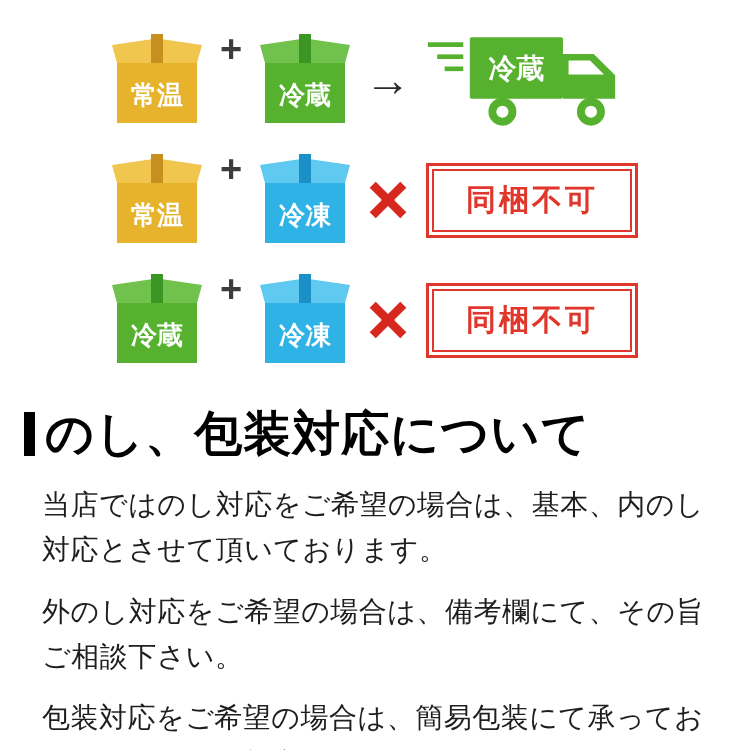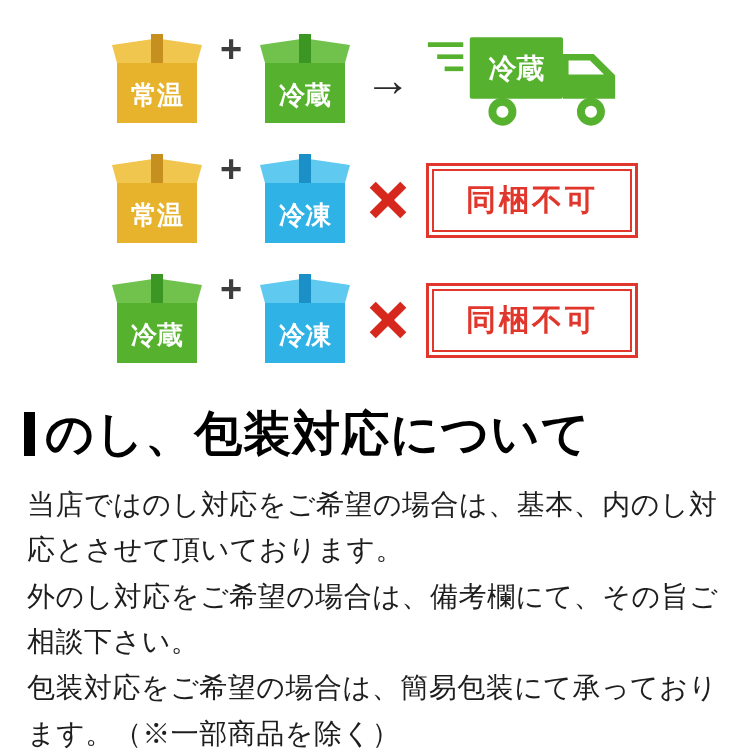--- a/index.html
+++ b/index.html
@@ -46,21 +46,21 @@
     padding: 9px 0; letter-spacing: 3px; white-space: nowrap;
   }
 
   
   .section-title { display: flex; align-items: center; margin: 32px 24px 16px 24px; }
   .bar { width: 11px; height: 44px; background: #000000; margin-right: 10px; flex: 0 0 auto; }
   .title-text { font-size: 48px; font-weight: 600; color: #000000; letter-spacing: 1px; white-space: nowrap; }
 
   .body-text { margin: 0 26px; }
   .body-text p {
-    margin: 1px; font-size: 28px; line-height: 1.62;
+    margin: 16px; font-size: 28px; line-height: 1.62;
     color: #1e1e1e; letter-spacing: 0.5px;
   }
 </style>
 </head>
 <body>
 
 <div class="page">
 
   <section class="combos">
 

